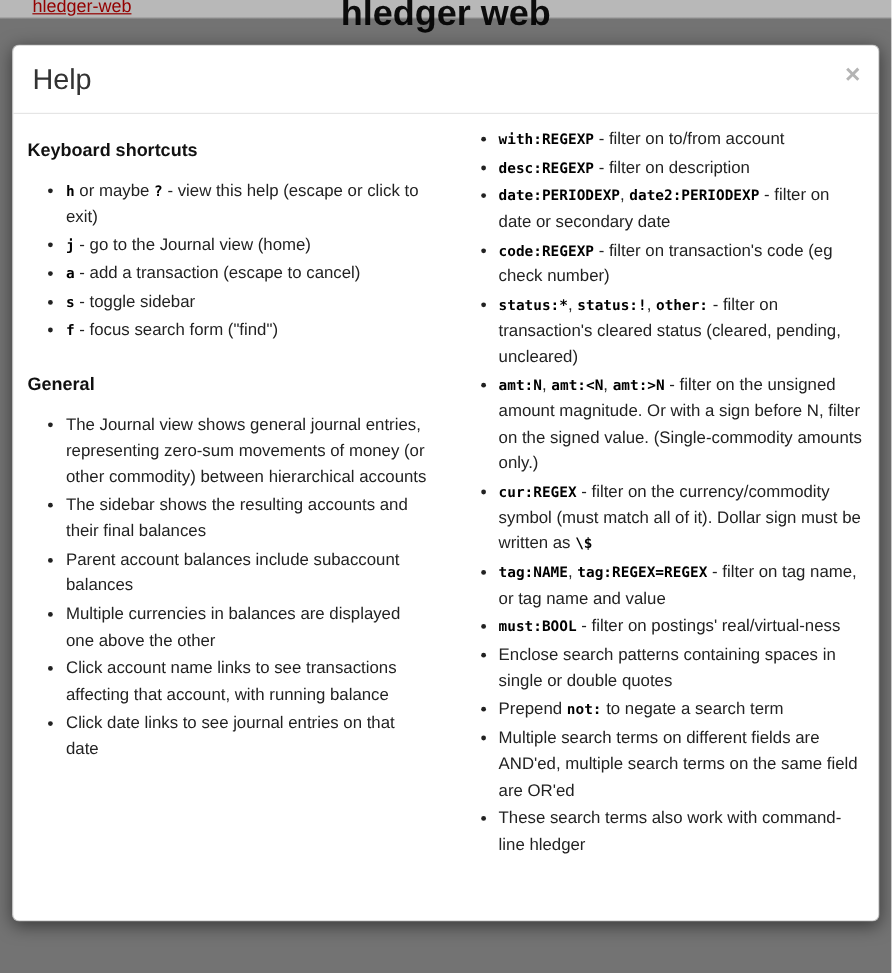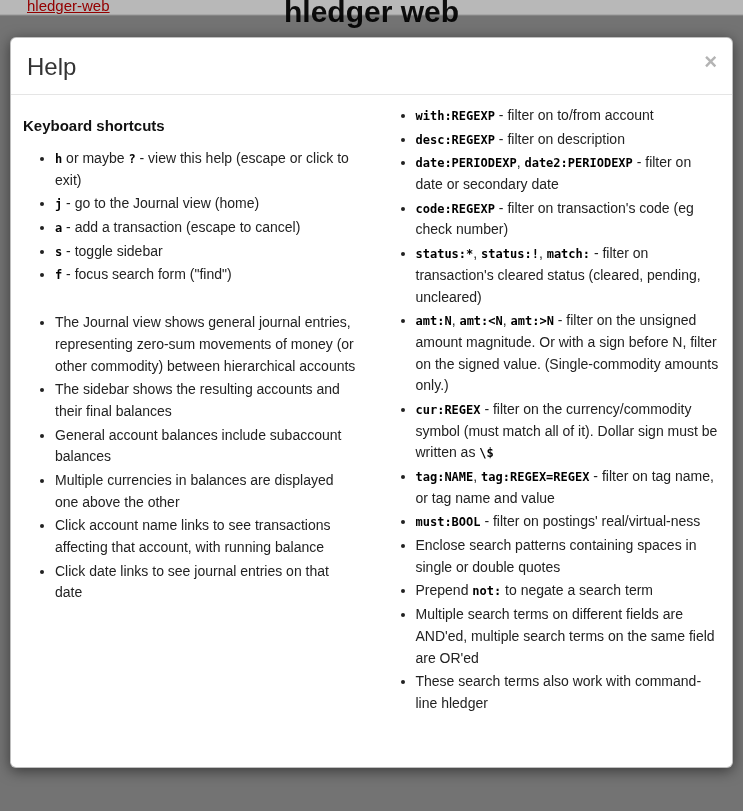--- a/index.html
+++ b/index.html
@@ -85,36 +85,37 @@
   <div class="modal-body">
     <div class="col">
       <div class="section-heading">Keyboard shortcuts</div>
       <ul>
           <li><code>h</code> or maybe <code>?</code> - view this help (escape or click to exit)</li>
           <li><code>j</code> - go to the Journal view (home)</li>
           <li><code>a</code> - add a transaction (escape to cancel)</li>
           <li><code>s</code> - toggle sidebar</li>
           <li><code>f</code> - focus search form ("find")</li>
         </ul>
+      <div class="section-heading">General</div>
       <ul>
           <li>The Journal view shows general journal entries, representing zero-sum movements of money (or other commodity) between hierarchical accounts</li>
           <li>The sidebar shows the resulting accounts and their final balances</li>
-          <li>General account balances include subaccount balances</li>
+          <li>Parent account balances include subaccount balances</li>
           <li>Multiple currencies in balances are displayed one above the other</li>
           <li>Click account name links to see transactions affecting that account, with running balance</li>
           <li>Click date links to see journal entries on that date</li>
         </ul>
     </div>
     <div class="col">
       <ul>
           <li><code>with:REGEXP</code> - filter on to/from account</li>
           <li><code>desc:REGEXP</code> - filter on description</li>
           <li><code>date:PERIODEXP</code>, <code>date2:PERIODEXP</code> - filter on date or secondary date</li>
           <li><code>code:REGEXP</code> - filter on transaction's code (eg check number)</li>
-          <li><code>status:*</code>, <code>status:!</code>, <code>match:</code> - filter on transaction's cleared status (cleared, pending, uncleared)</li>
+          <li><code>status:*</code>, <code>status:!</code>, <code>other:</code> - filter on transaction's cleared status (cleared, pending, uncleared)</li>
           <li><code>amt:N</code>, <code>amt:&lt;N</code>, <code>amt:&gt;N</code> - filter on the unsigned amount magnitude. Or with a sign before N, filter on the signed value. (Single-commodity amounts only.)</li>
           <li><code>cur:REGEX</code> - filter on the currency/commodity symbol (must match all of it). Dollar sign must be written as <code>\$</code></li>
           <li><code>tag:NAME</code>, <code>tag:REGEX=REGEX</code> - filter on tag name, or tag name and value</li>
           <li><code>must:BOOL</code> - filter on postings' real/virtual-ness</li>
           <li>Enclose search patterns containing spaces in single or double quotes</li>
           <li>Prepend <code>not:</code> to negate a search term</li>
           <li>Multiple search terms on different fields are AND'ed, multiple search terms on the same field are OR'ed</li>
           <li>These search terms also work with command-line hledger</li>
         </ul>
     </div>

